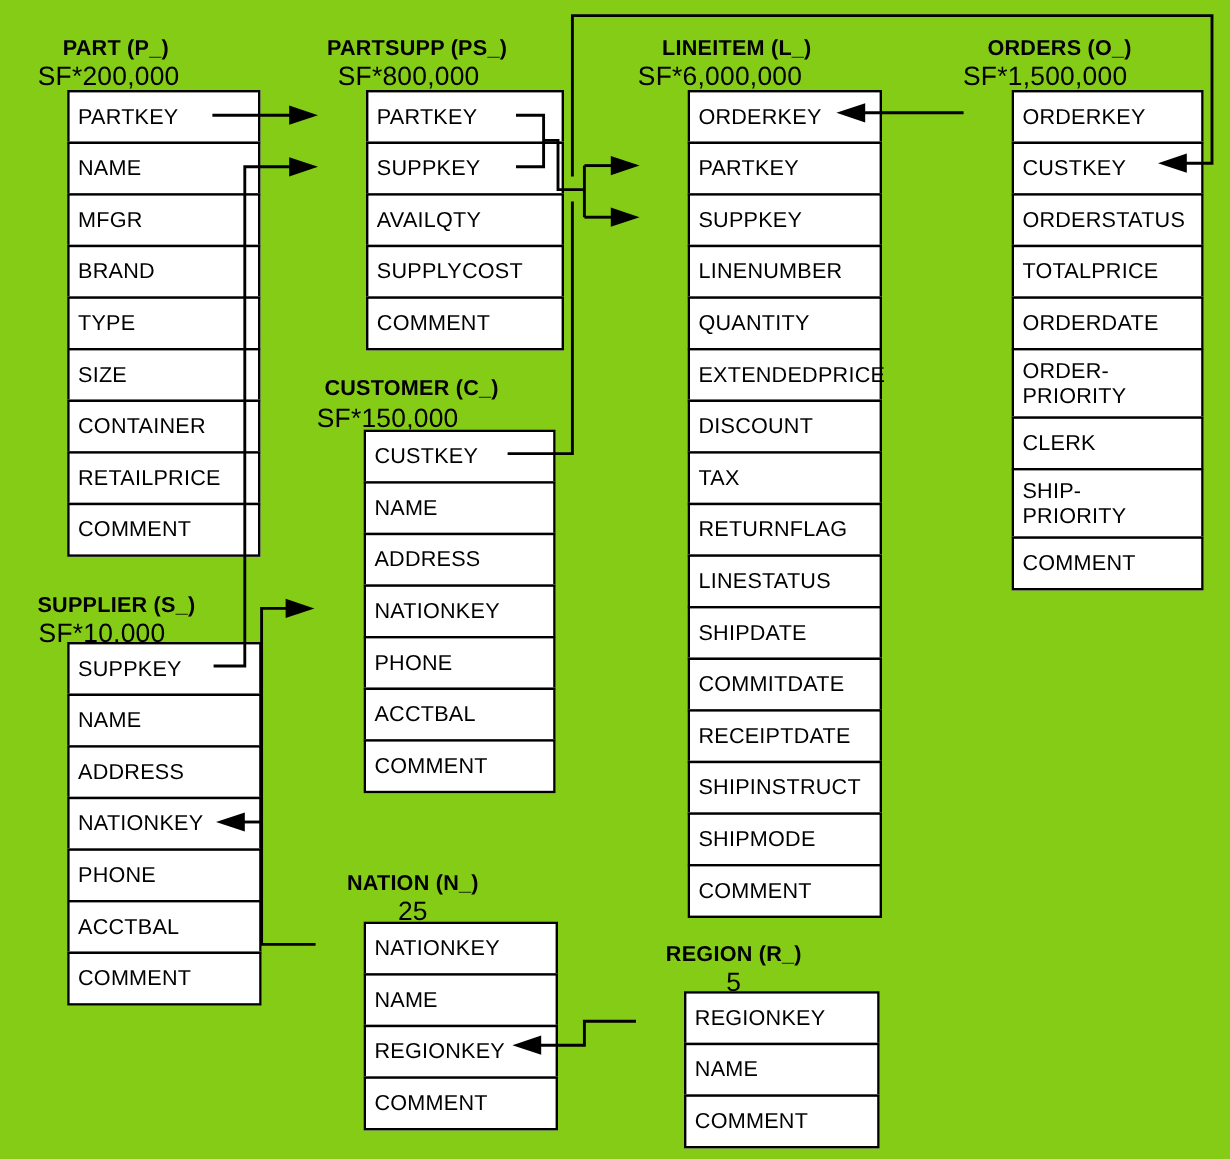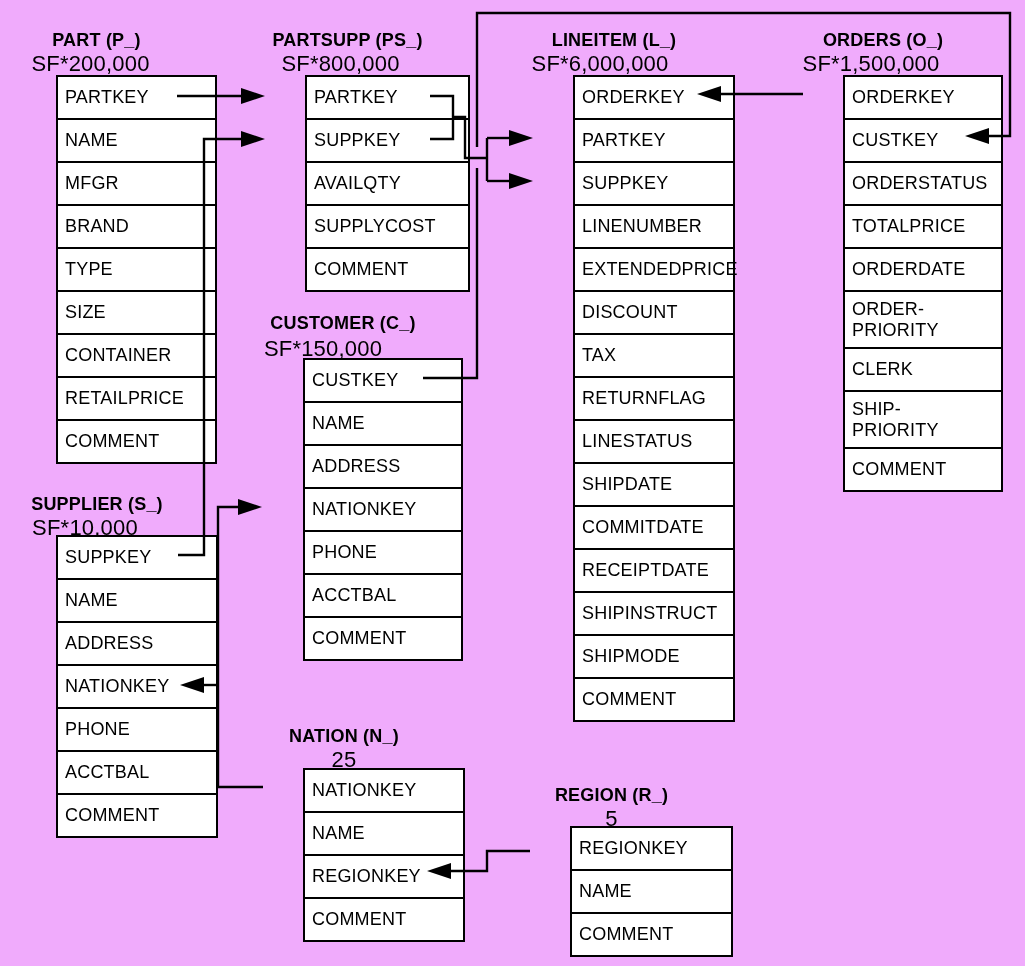--- a/index.html
+++ b/index.html
@@ -1,17 +1,17 @@
 <!DOCTYPE html>
 <html><head>
 <meta charset="utf-8">
 <style>
   html,body{margin:0;padding:0;background:#ffffff;}
   #canvas{
-    position:relative;width:1025px;height:966px;background:#f0abfc;
+    position:relative;width:1025px;height:966px;background:#84cc16;
     font-family:"Liberation Sans","DejaVu Sans",sans-serif;color:#000;
     overflow:hidden;
   }
   .tbl{position:absolute;margin-left:40px;}
   .row{
     box-sizing:border-box;height:45px;margin-top:-2px;
     border:2px solid #000;background:#fff;
     display:flex;align-items:center;
     padding-left:7px;font-size:18px;letter-spacing:0.2px;
     line-height:1.12;white-space:pre-line;overflow:visible;
@@ -54,20 +54,21 @@
       <div class="row">COMMENT</div>
     </div>
 
   <div class="tbl-head" style="left:533px;top:30px;width:162px;">LINEITEM (L_)</div>
   <div class="tbl-sub" style="left:519px;top:51px;width:162px;">SF*6,000,000</div>
   <div class="tbl" style="left:533px;top:75px;width:162px;">
       <div class="row">ORDERKEY</div>
       <div class="row">PARTKEY</div>
       <div class="row">SUPPKEY</div>
       <div class="row">LINENUMBER</div>
+      <div class="row">QUANTITY</div>
       <div class="row">EXTENDEDPRICE</div>
       <div class="row">DISCOUNT</div>
       <div class="row">TAX</div>
       <div class="row">RETURNFLAG</div>
       <div class="row">LINESTATUS</div>
       <div class="row">SHIPDATE</div>
       <div class="row">COMMITDATE</div>
       <div class="row">RECEIPTDATE</div>
       <div class="row">SHIPINSTRUCT</div>
       <div class="row">SHIPMODE</div>

